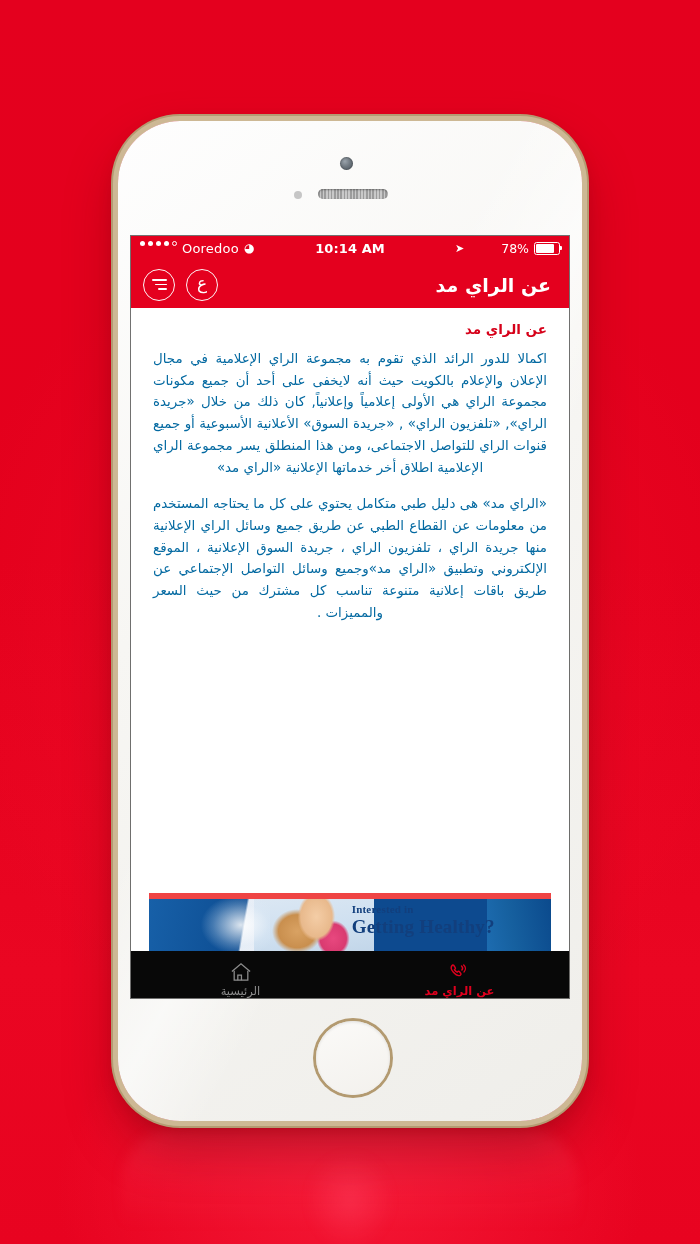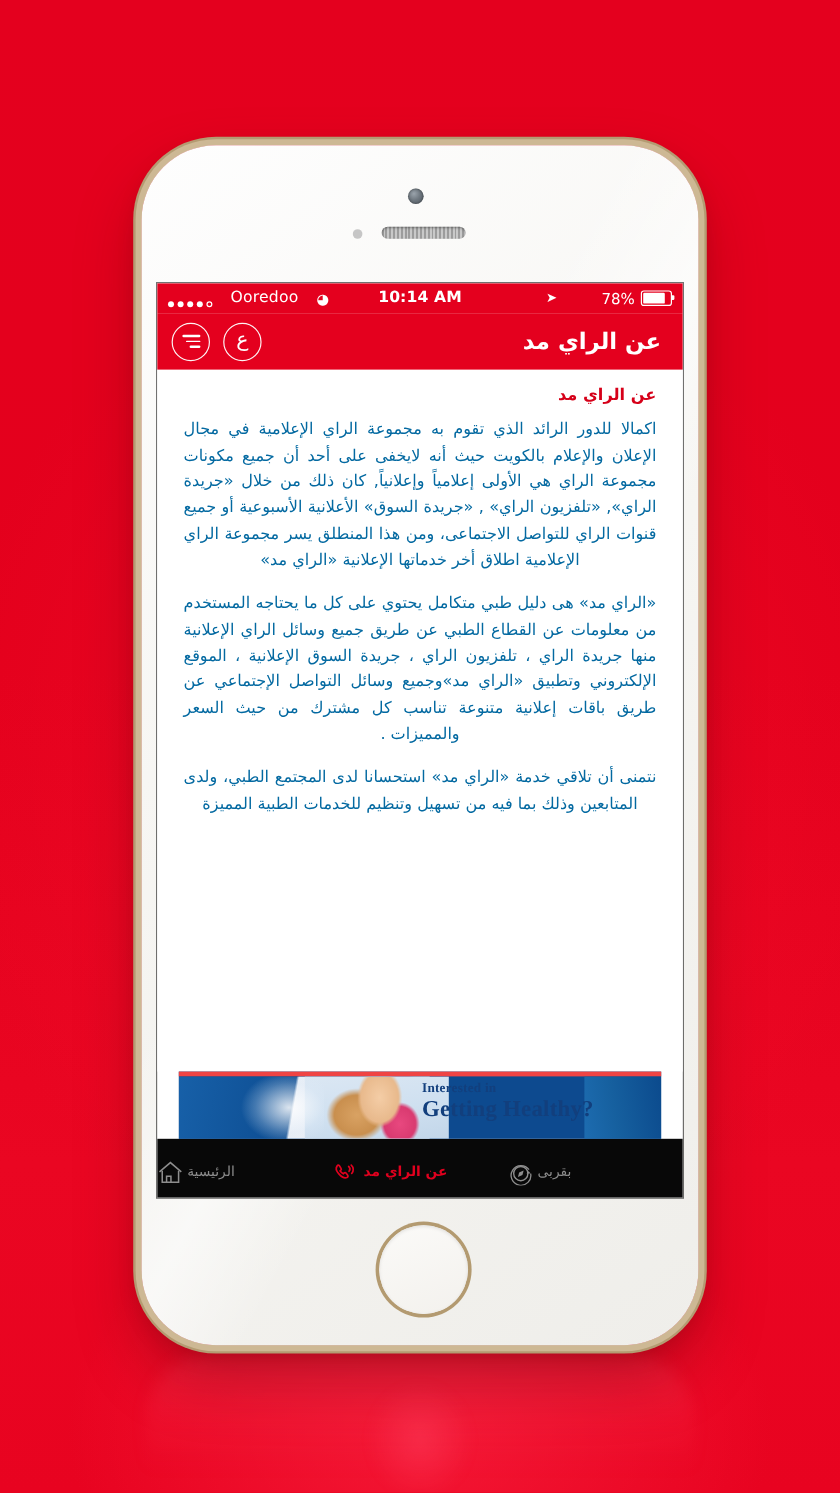--- a/index.html
+++ b/index.html
@@ -49,21 +49,21 @@
     background:linear-gradient(160deg,#fbfaf8,#f3f1ed);
     box-shadow:0 0 0 3px #b39a70, inset 0 1px 3px rgba(0,0,0,.10);}
 
   
   #screen{position:absolute;left:13px;top:115px;width:438px;height:762px;background:#fff;overflow:hidden;
     box-shadow:0 0 0 1px rgba(0,0,0,.55);}
 
   
   #statusbar{height:25px;background:#e4001e;color:#fff;display:flex;align-items:center;
     padding:0 9px;font-size:12.5px;position:relative;}
-  .sb-left{display:flex;align-items:flex-end;gap:15px;}
+  .sb-left{display:flex;align-items:flex-start;gap:5px;}
   .dots{display:flex;gap:3px;align-items:center;}
   .dot{width:5px;height:5px;border-radius:50%;background:#fff;}
   .dot.empty{background:transparent;border:1px solid #fff;width:3px;height:3px;}
   .carrier{font-size:13px;letter-spacing:.2px;}
   .wifi{font-size:12px;}
   .sb-center{position:absolute;left:0;right:0;text-align:center;font-size:13px;font-weight:bold;
     letter-spacing:.1px;pointer-events:none;}
   .sb-right{margin-left:auto;display:flex;align-items:center;gap:5px;position:relative;z-index:2;}
   .loc{font-size:11px;transform:rotate(0deg);}
   .batt-pct{font-size:12.5px;margin-left:32px;}
@@ -85,41 +85,41 @@
     padding-right:6px;letter-spacing:.2px;}
 
   
   #content{height:585px;background:#fff;overflow:hidden;direction:rtl;padding:13px 22px 0 22px;box-sizing:border-box;}
   #artTitle{color:#d60019;font-weight:bold;font-size:13.5px;text-align:right;margin:0 0 11px 0;}
   .para{font-size:13.4px;line-height:1.62;color:#0369a1;text-align:justify;text-align-last:center;
     margin:0 0 15px 0;}
 
   
   #banner{position:relative;height:52px;background:#0d4a8f;overflow:hidden;
-    margin:0 18px;border-top:4px solid #ef4444;}
+    margin:0 18px;border-top:6px solid #ef4444;}
   #bShapeA{position:absolute;left:0;top:0;bottom:0;width:52%;
     background:linear-gradient(100deg,#1760a8 0%,#0d4d92 45%,#e8eef6 46%,#f2f6fb 100%);}
   #bShapeB{position:absolute;right:0;top:0;bottom:0;width:16%;
     background:linear-gradient(260deg,#0b4a8d 0%,#16609f 60%,#1d6cb0 100%);}
   #bPhoto{position:absolute;left:26%;top:0;bottom:0;width:30%;
     background:
       radial-gradient(ellipse 26px 34px at 52% 34%, #f4cda6 0%, #e8b98c 60%, rgba(232,185,140,0) 72%),
       radial-gradient(ellipse 34px 30px at 36% 62%, #d9a263 0%, #c98f4e 55%, rgba(201,143,78,0) 74%),
       radial-gradient(ellipse 22px 24px at 66% 76%, #e8487f 0%, #d93a70 60%, rgba(217,58,112,0) 75%),
       linear-gradient(170deg,#dbe7f3 0%,#cfe0f0 55%,#c2d6e9 100%);}
   #bGloss{position:absolute;left:12%;top:0;bottom:0;width:18%;
     background:radial-gradient(ellipse 40px 30px at 60% 50%, rgba(255,255,255,.85), rgba(224,236,248,.25) 70%, rgba(224,236,248,0));}
   #bText{position:absolute;right:14%;top:5px;text-align:left;color:#123f7d;
     font-family:"Liberation Serif","DejaVu Serif",serif;line-height:1.05;direction:ltr;}
   #bLine1{font-size:11px;font-weight:bold;letter-spacing:.2px;}
   #bLine2{font-size:19px;font-weight:bold;letter-spacing:.2px;margin-top:1px;}
 
   
   #tabbar{height:53px;background:#080808;display:flex;align-items:stretch;}
-  .tab{flex:1;display:flex;flex-direction:row;align-items:center;justify-content:flex-start;gap:3px;
+  .tab{flex:1;display:flex;flex-direction:column;align-items:center;justify-content:center;gap:3px;
     color:#8d8d8d;padding-top:3px;}
   .tab.active{color:#e0001e;}
   .tab .glyph{height:22px;display:flex;align-items:center;justify-content:center;}
   .tab .tlabel{font-size:11.5px;direction:rtl;line-height:1;}
   .tab.active .tlabel{font-weight:bold;}
   .dots3{display:flex;gap:5px;align-items:center;}
   .dots3 b{width:6px;height:6px;border-radius:50%;border:1.3px solid #9b9b9b;display:block;}
 
   
   #screenBottomFill{height:0;}
@@ -173,21 +173,20 @@
       <div class="navicon">
         <span class="ain">ع</span>
       </div>
       <div id="navtitle">عن الراي مد</div>
     </div>
 
     <div id="content">
       <div id="artTitle">عن الراي مد</div>
       <p class="para">اكمالا للدور الرائد الذي تقوم به مجموعة الراي الإعلامية في مجال الإعلان والإعلام  بالكويت حيث أنه لايخفى على أحد أن جميع مكونات مجموعة الراي هي الأولى إعلامياً وإعلانياً, كان ذلك من خلال «جريدة الراي», «تلفزيون الراي» , «جريدة السوق» الأعلانية الأسبوعية أو جميع قنوات الراي للتواصل الاجتماعى، ومن هذا المنطلق يسر مجموعة الراي الإعلامية اطلاق أخر خدماتها الإعلانية  «الراي مد»</p>
       <p class="para">«الراي مد» هى دليل طبي متكامل يحتوي على كل ما يحتاجه المستخدم من معلومات عن القطاع الطبي عن طريق جميع وسائل الراي الإعلانية منها جريدة الراي ، تلفزيون الراي ، جريدة السوق الإعلانية ، الموقع الإلكتروني وتطبيق «الراي مد»وجميع وسائل التواصل الإجتماعي عن طريق باقات إعلانية متنوعة تناسب كل مشترك من حيث السعر والمميزات .</p>
-      <p class="para">نتمنى أن تلاقي خدمة «الراي مد» استحسانا لدى المجتمع الطبي، ولدى المتابعين وذلك بما فيه من تسهيل وتنظيم للخدمات الطبية المميزة</p>
     </div>
 
     <div id="banner">
       <div id="bShapeA"></div>
       <div id="bPhoto"></div>
       <div id="bGloss"></div>
       <div id="bShapeB"></div>
       <div id="bText">
         <div id="bLine1">Interested in</div>
         <div id="bLine2">Getting Healthy?</div>
@@ -211,29 +210,18 @@
         <span class="glyph">
           <svg width="23" height="21" viewBox="0 0 24 22" fill="none" stroke="currentColor" stroke-width="1.5" stroke-linecap="round">
             <path d="M4 5c-1.2 1.6-.9 4 1.6 6.8 2.6 2.9 5.3 4 7 3.2 1-.5 1.2-1.4.7-2.1l-1.3-1.7c-.6-.7-1.4-.6-2 0l-.5.5c-1-.5-2-1.4-2.8-2.5l.6-.6c.6-.6.6-1.3 0-2L5.9 4.5C5.3 3.8 4.5 4.1 4 5z"></path>
             <path d="M14.5 9.5c1-1.2.9-3-.4-4.2"></path>
             <path d="M16.8 11.4c1.9-2.1 1.8-5.3-.4-7.3"></path>
           </svg>
         </span>
         <span class="tlabel">عن الراي مد</span>
       </div>
 
-      <div class="tab">
-        <span class="glyph">
-          <svg width="22" height="21" viewBox="0 0 24 23" fill="none" stroke="currentColor" stroke-width="1.3">
-            <circle cx="12" cy="12" r="6.5"></circle>
-            <path d="M19.5 8.5A9 9 0 1 0 21 12" stroke-width="1.2"></path>
-            <path d="M21 12l-1.8-2.2L17.2 12z" fill="currentColor" stroke="none"></path>
-            <path d="M14.6 9.2 10.5 11l-1.1 4.1 4.1-1.8z" fill="currentColor" stroke="none"></path>
-          </svg>
-        </span>
-        <span class="tlabel">بقربى</span>
-      </div>
 
 
     </div>
     <div id="screenBottomFill"></div>
   </div>
 </div>
 
 </body></html>

